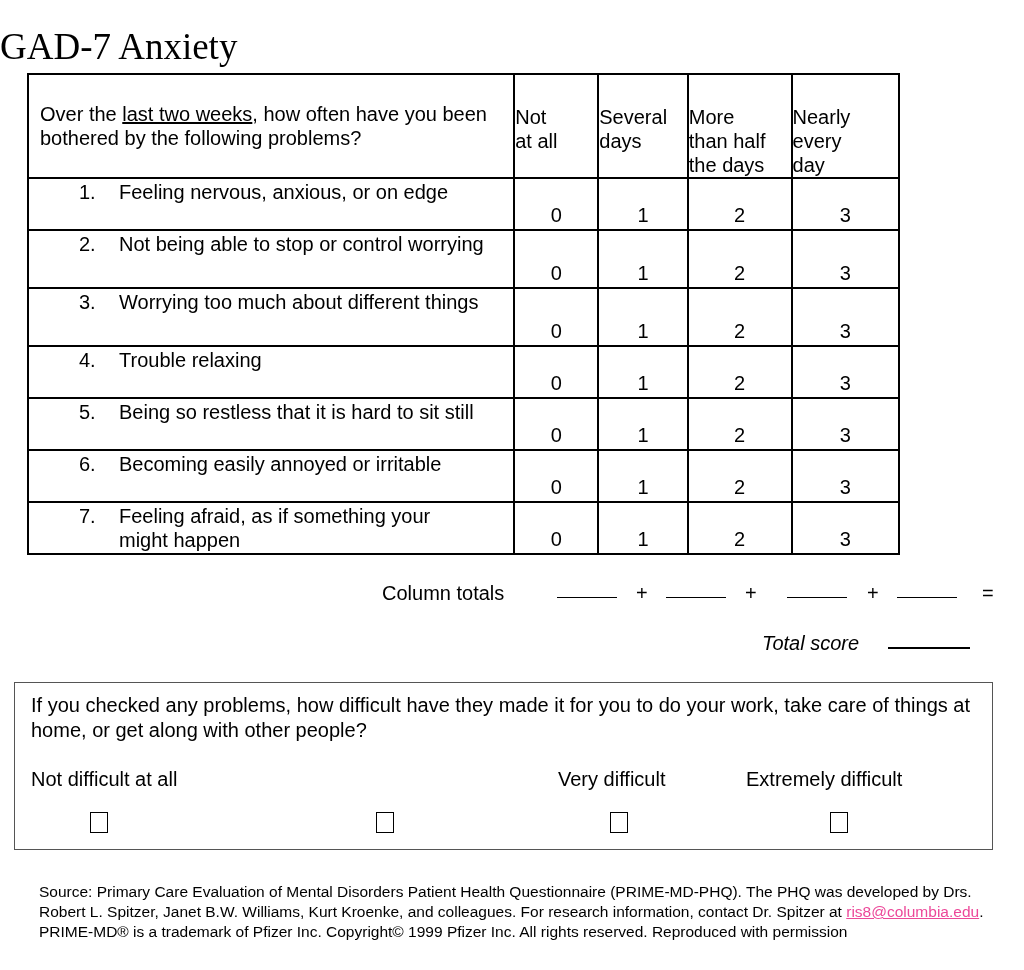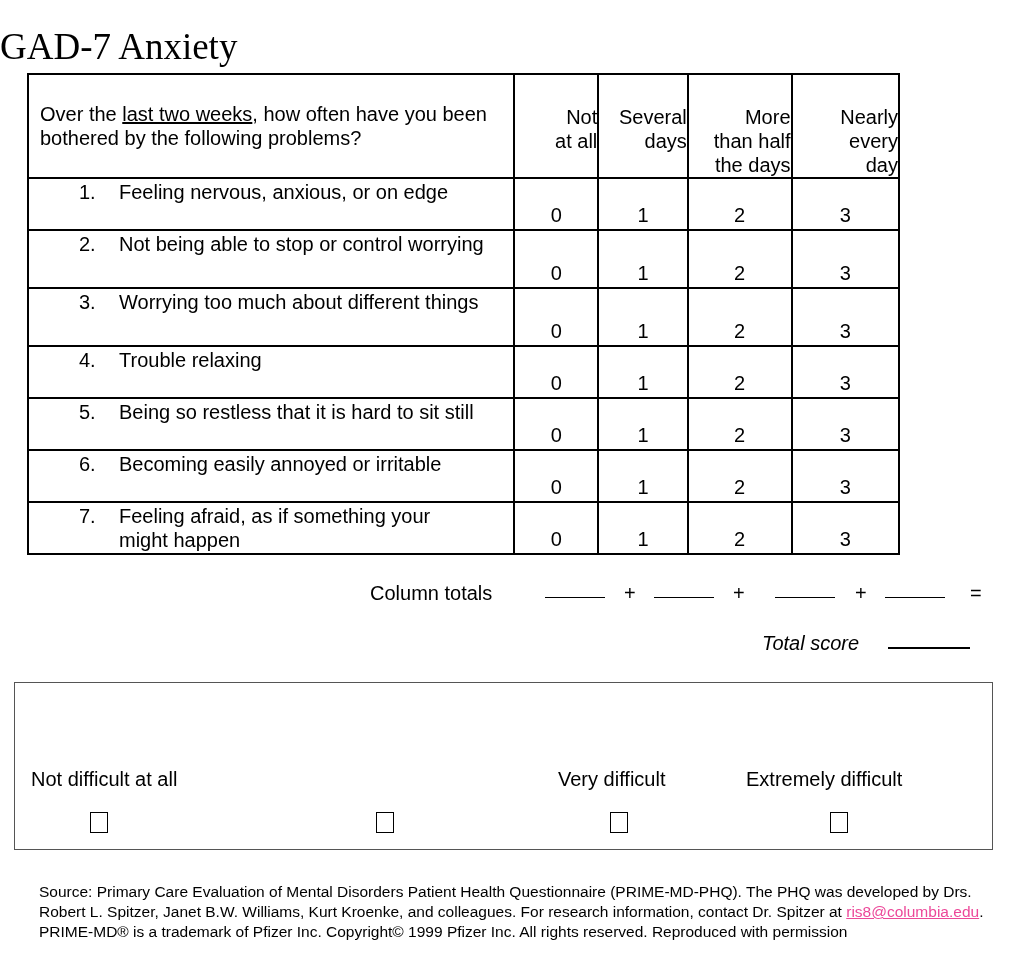--- a/index.html
+++ b/index.html
@@ -34,21 +34,21 @@
     }
     table.gad thead th { height: 104px; vertical-align: bottom; padding-bottom: 0; }
     th.q-head {
       text-align: left;
       vertical-align: middle !important;
       padding-left: 11px;
       padding-bottom: 0;
     }
     th.q-head .inner { padding-top: 0; }
     .underline { text-decoration: underline; }
-    th.opt { text-align: right; line-height: 24px; margin-left: 13px; }
+    th.opt { text-align: left; line-height: 24px; margin-left: 13px; }
     col.c-q { width: 501px; }
     col.c0 { width: 106px; }
     col.c1 { width: 98px; }
     col.c2 { width: 128px; }
     col.c3 { width: 128px; }
     table.gad tbody tr { height: 52px; }
     table.gad tbody tr.r2 { height: 58px; }
     td.item {
       vertical-align: top;
       padding-top: 1px;
@@ -61,21 +61,21 @@
       width: 30px;
     }
     td.item .txt { display: block; padding-left: 40px; }
     td.score {
       text-align: center;
       vertical-align: bottom;
       padding-bottom: 2px;
     }
     .totals {
       position: absolute;
-      top: 582px; left: 0; width: 940px; height: 26px;
+      top: 582px; left: 12px; width: 940px; height: 26px;
       font-size: 20px;
     }
     .totals span { position: absolute; top: 0; }
     .blank { display: inline-block; border-bottom: 1.5px solid #000; height: 20px; }
     .total-score {
       position: absolute; top: 632px; left: 0; width: 1024px; height: 26px;
       font-size: 20px;
     }
     .total-score span { position: absolute; top: 0; }
     .diff-box {
@@ -242,20 +242,21 @@
 </div>
 
 <div class="total-score">
   <span style="left:762px;font-style:italic">Total score</span>
   <span style="left:888px;top:-3px">
       <span class="blank" style="width:82px;border-bottom-width:2px"></span>
     </span>
 </div>
 
 <div class="diff-box">
+  <div class="diff-q">If you checked any problems, how difficult have they made it for you to do your work, take care of things at home, or get along with other people?</div>
   <div class="diff-opt" style="left:16px">Not difficult at all</div>
   <div class="diff-opt" style="left:543px">Very difficult</div>
   <div class="diff-opt" style="left:731px">Extremely difficult</div>
   <div class="checkbox" style="left:75px"></div>
   <div class="checkbox" style="left:361px"></div>
   <div class="checkbox" style="left:595px"></div>
   <div class="checkbox" style="left:815px"></div>
 </div>
 
 <div class="source">

